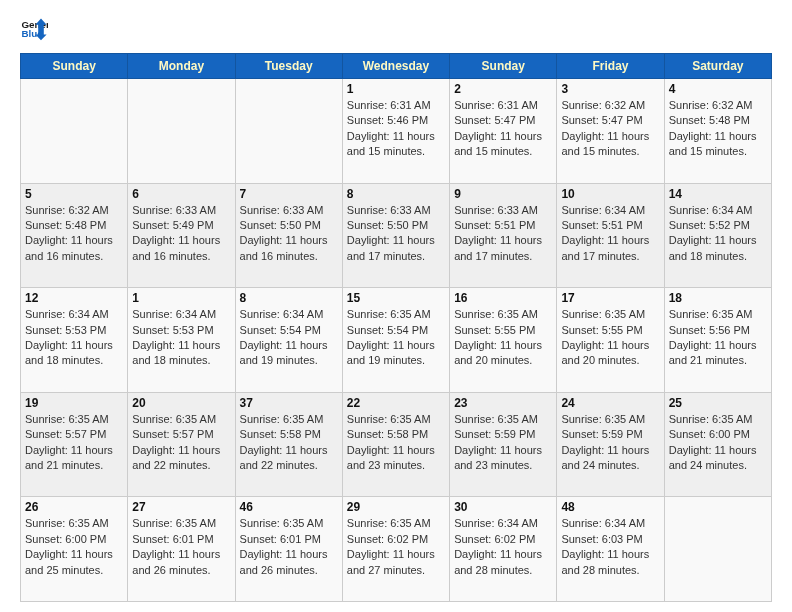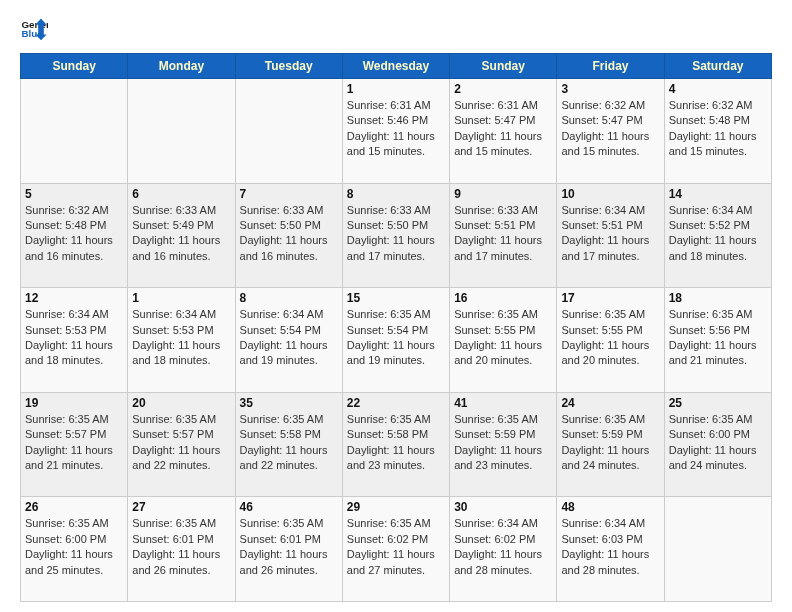--- a/index.html
+++ b/index.html
@@ -266,35 +266,35 @@
 and 21 minutes.</div>
           </td>
           <td>
             <div class="day-number">20</div>
             <div class="day-info" style="white-space: pre-line;">Sunrise: 6:35 AM
 Sunset: 5:57 PM
 Daylight: 11 hours
 and 22 minutes.</div>
           </td>
           <td>
-            <div class="day-number">35</div>
+            <div class="day-number">37</div>
             <div class="day-info" style="white-space: pre-line;">Sunrise: 6:35 AM
 Sunset: 5:58 PM
 Daylight: 11 hours
 and 22 minutes.</div>
           </td>
           <td>
             <div class="day-number">22</div>
             <div class="day-info" style="white-space: pre-line;">Sunrise: 6:35 AM
 Sunset: 5:58 PM
 Daylight: 11 hours
 and 23 minutes.</div>
           </td>
           <td>
-            <div class="day-number">41</div>
+            <div class="day-number">23</div>
             <div class="day-info" style="white-space: pre-line;">Sunrise: 6:35 AM
 Sunset: 5:59 PM
 Daylight: 11 hours
 and 23 minutes.</div>
           </td>
           <td>
             <div class="day-number">24</div>
             <div class="day-info" style="white-space: pre-line;">Sunrise: 6:35 AM
 Sunset: 5:59 PM
 Daylight: 11 hours

